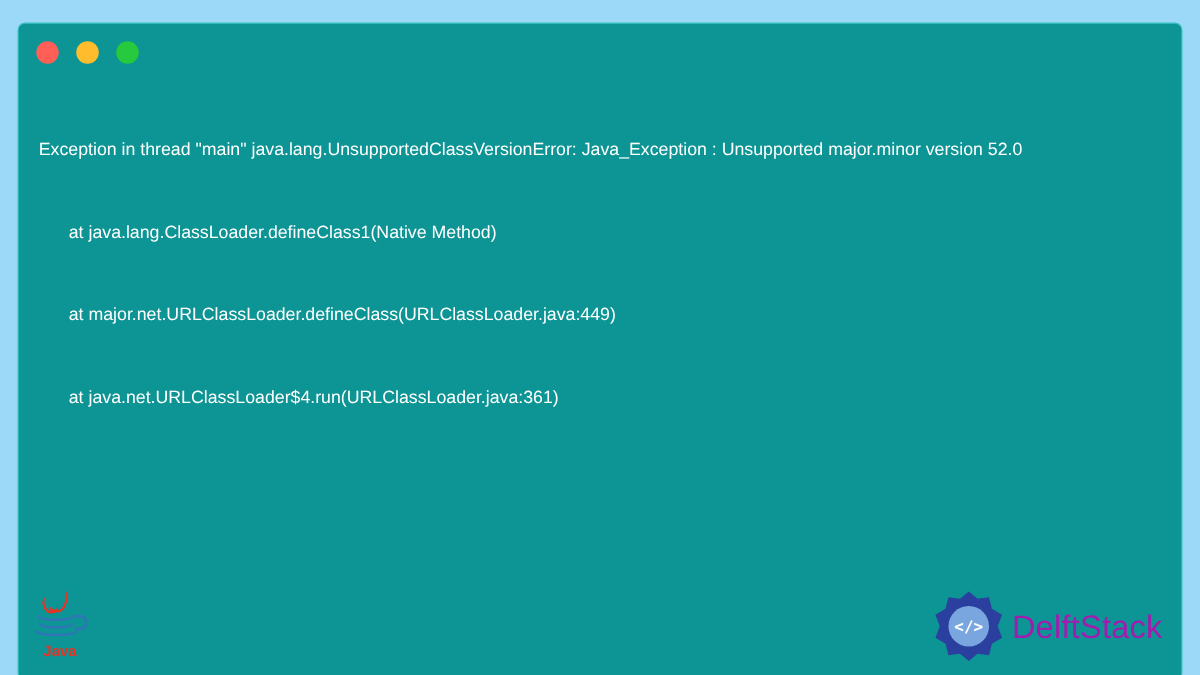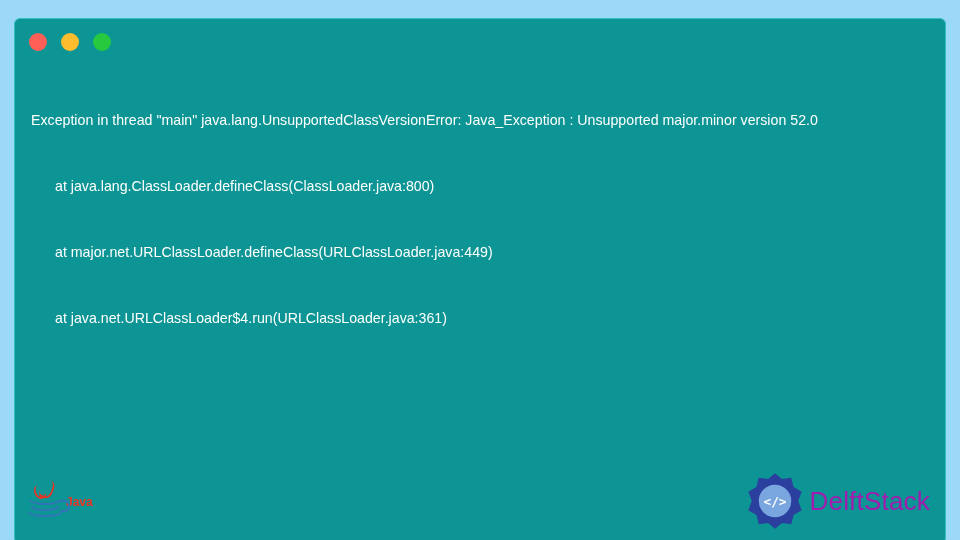--- a/index.html
+++ b/index.html
@@ -49,21 +49,21 @@
     bottom: 10px;
     left: 0; right: 0;
     display: flex;
     justify-content: space-between;
     align-items: center;
     padding: 0 30px;
   }
   
   .java-logo {
     display: flex;
-    flex-direction: row;
+    flex-direction: column;
     align-items: center;
   }
   .java-cup {
     position: relative;
     width: 36px;
     height: 38px;
   }
   .steam {
     position: absolute;
     left: 10px;
@@ -138,21 +138,21 @@
 <body>
 
 <div class="terminal">
   <div class="titlebar">
     <div class="dot dot-red"></div>
     <div class="dot dot-yellow"></div>
     <div class="dot dot-green"></div>
   </div>
   <div class="stack">
     <span class="header-line">Exception in thread "main" java.lang.UnsupportedClassVersionError: Java_Exception : Unsupported major.minor version 52.0</span>
-    <span class="frame">at java.lang.ClassLoader.defineClass(ClassLoader.java:800)</span>
+    <span class="frame">at java.lang.ClassLoader.defineClass1(Native Method)</span>
     <span class="frame">at major.net.URLClassLoader.defineClass(URLClassLoader.java:449)</span>
     <span class="frame">at java.net.URLClassLoader$4.run(URLClassLoader.java:361)</span>
     
     
     
     
     
     
     
   </div>

